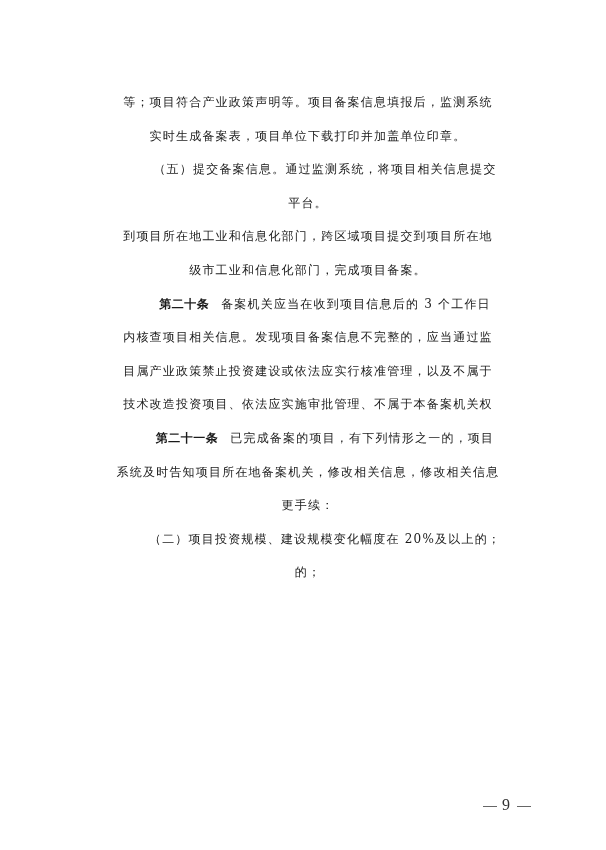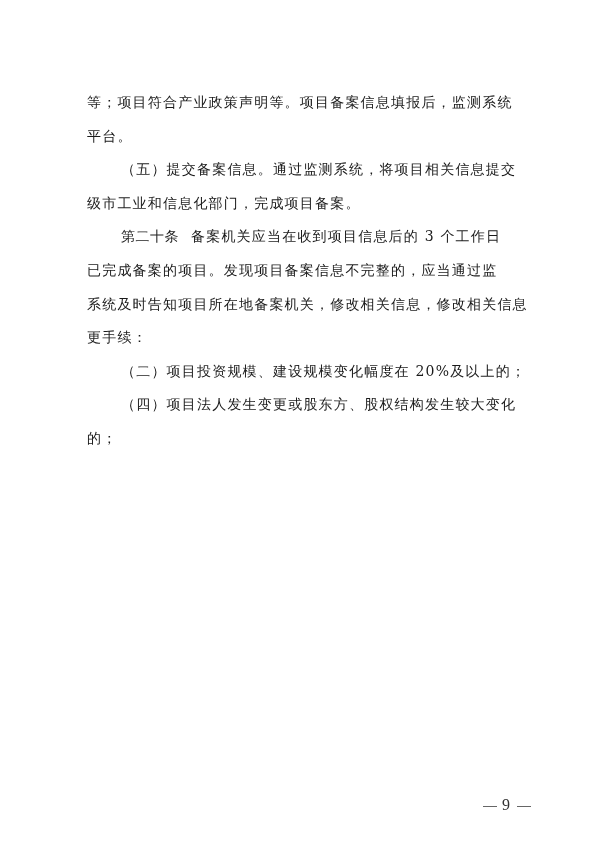--- a/index.html
+++ b/index.html
@@ -17,30 +17,31 @@
     }
     .page {
       position: absolute;
       left: 87px;
       top: 86px;
       width: 442px;
     }
     .line {
       height: 33.6px;
       line-height: 33.6px;
-      font-size: 14px;
+      font-size: 12px;
       white-space: nowrap;
       letter-spacing: 1.2px;
+      text-align: center;
     }
     .indent {
       padding-left: 34px;
     }
     .article-title {
       font-family: "DejaVu Sans", "Liberation Sans", sans-serif;
-      font-weight: normal;
+      font-weight: bold;
       letter-spacing: 0.5px;
       margin-right: 12px;
     }
     .page-number {
       position: absolute;
       left: 478px;
       top: 796px;
       font-family: "Liberation Serif", serif;
       font-size: 16px;
       color: #333;
@@ -53,33 +54,39 @@
       background: #666;
       vertical-align: middle;
       margin: 0 5px;
     }
   </style>
 </head>
 <body>
 
 <div class="page">
   <div class="line">等；项目符合产业政策声明等。项目备案信息填报后，监测系统</div>
+  <div class="line">实时生成备案表，项目单位下载打印并加盖单位印章。</div>
+  <div class="line indent">（五）提交备案信息。通过监测系统，将项目相关信息提交</div>
   <div class="line">平台。</div>
-  <div class="line indent">（五）提交备案信息。通过监测系统，将项目相关信息提交</div>
+  <div class="line">到项目所在地工业和信息化部门，跨区域项目提交到项目所在地</div>
   <div class="line">级市工业和信息化部门，完成项目备案。</div>
 
   <div class="line indent">
     <span class="article-title">第二十条</span><span>备案机关应当在收到项目信息后的 3 个工作日</span>
   </div>
-  <div class="line">已完成备案的项目。发现项目备案信息不完整的，应当通过监</div>
+  <div class="line">内核查项目相关信息。发现项目备案信息不完整的，应当通过监</div>
+  <div class="line">目属产业政策禁止投资建设或依法应实行核准管理，以及不属于</div>
+  <div class="line">技术改造投资项目、依法应实施审批管理、不属于本备案机关权</div>
 
+  <div class="line indent">
+    <span class="article-title">第二十一条</span><span>已完成备案的项目，有下列情形之一的，项目</span>
+  </div>
   <div class="line">系统及时告知项目所在地备案机关，修改相关信息，修改相关信息</div>
   <div class="line">更手续：</div>
 
   <div class="line indent">（二）项目投资规模、建设规模变化幅度在 20%及以上的；</div>
-  <div class="line indent">（四）项目法人发生变更或股东方、股权结构发生较大变化</div>
   <div class="line">的；</div>
 
 </div>
 
 <div class="page-number">
   <span class="dash"></span><span>9</span><span class="dash"></span>
 </div>
 
 </body></html>

